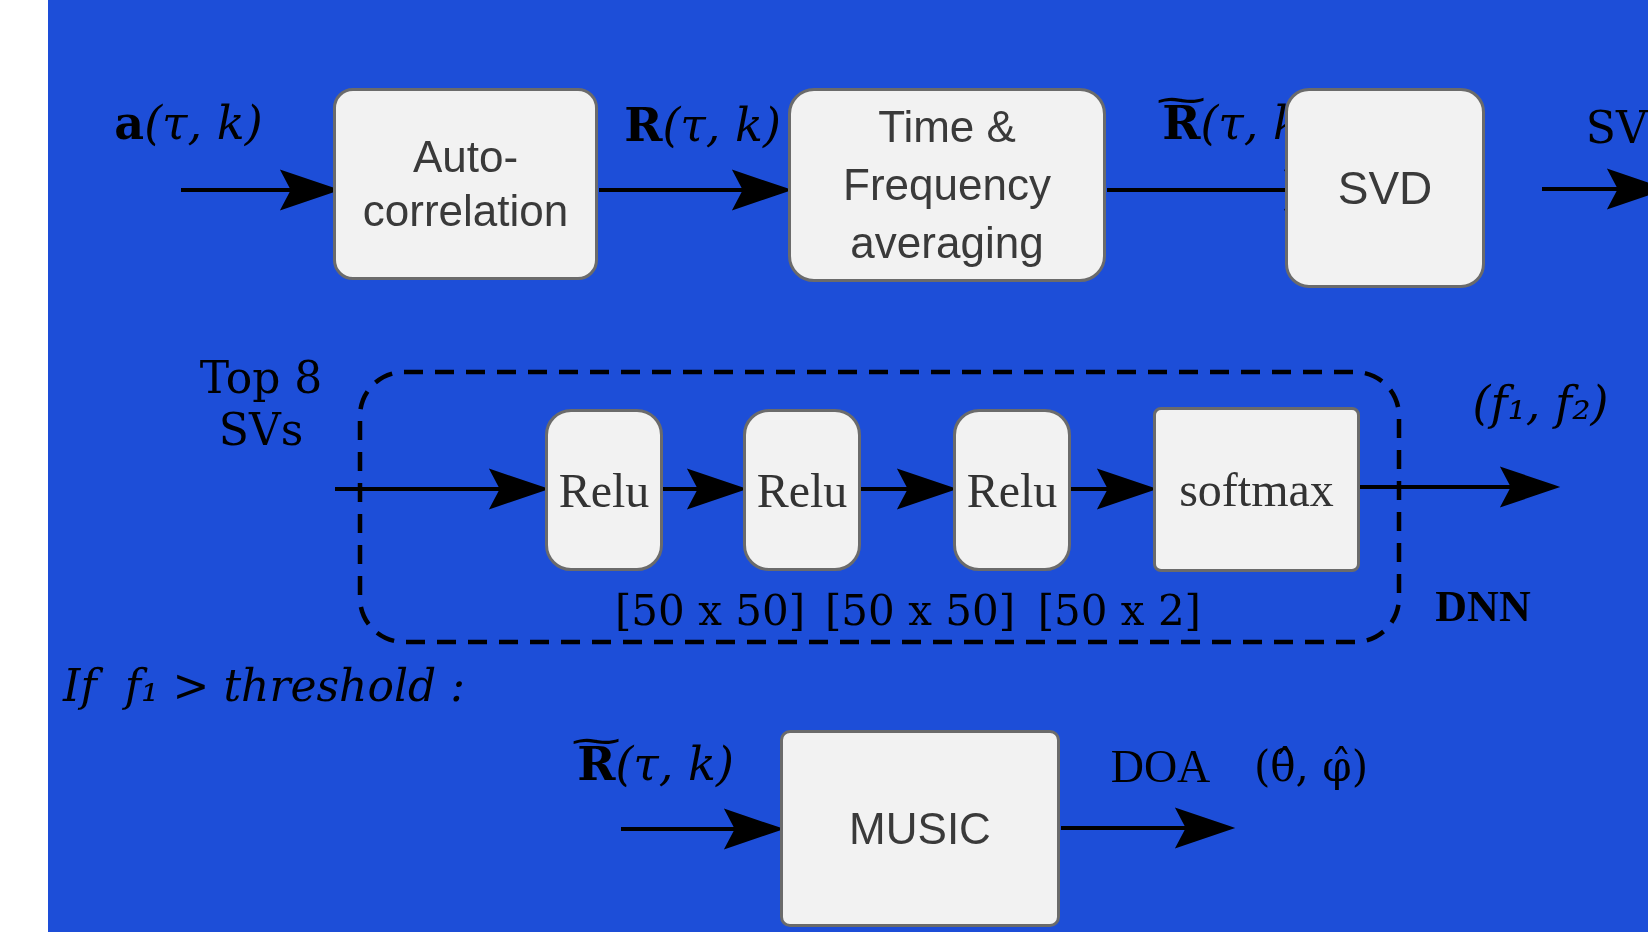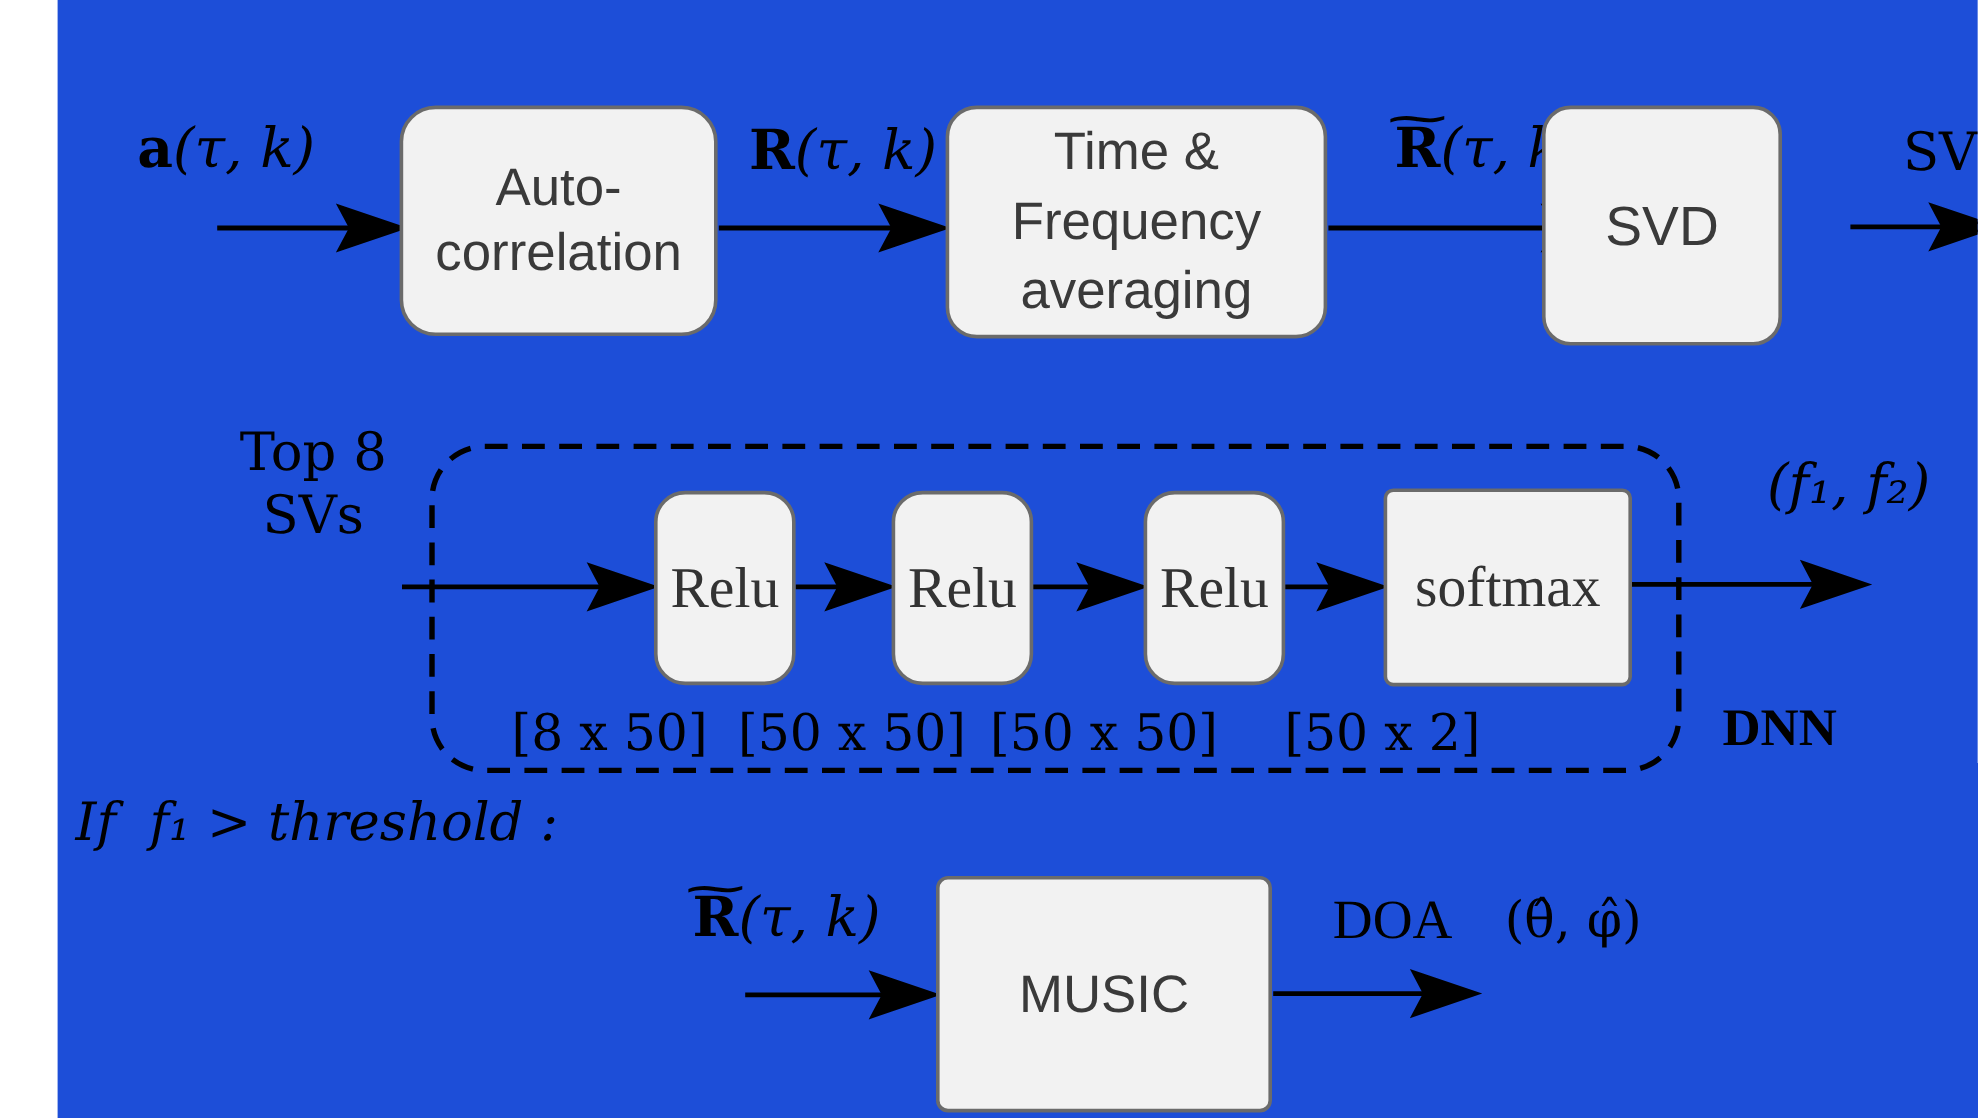--- a/index.html
+++ b/index.html
@@ -20,21 +20,21 @@
     background:#f2f2f2;
     border:3.5px solid #6b6b6b;
     display:flex;flex-direction:column;
     align-items:center;justify-content:center;
     text-align:center;
     color:#3a3a3a;
   }
   .sans{font-family:"Liberation Sans", sans-serif;}
   .blk .ln{display:block;}
 
-  #blk-autocorr{left:285px;top:88px;width:265px;height:192px;border-radius:30px;font-size:44px;line-height:54px;}
+  #blk-autocorr{left:285px;top:88px;width:265px;height:192px;border-radius:20px;font-size:44px;line-height:54px;}
   #blk-timefreq{left:740px;top:88px;width:318px;height:194px;border-radius:26px;font-size:44px;line-height:58px;}
   #blk-svd{left:1237px;top:88px;width:200px;height:200px;border-radius:24px;font-size:46px;text-align:right;}
   #blk-relu1{left:497px;top:409px;width:118px;height:162px;border-radius:26px;font-size:48px;}
   #blk-relu2{left:695px;top:409px;width:118px;height:162px;border-radius:26px;font-size:48px;}
   #blk-relu3{left:905px;top:409px;width:118px;height:162px;border-radius:26px;font-size:48px;}
   #blk-softmax{left:1105px;top:407px;width:207px;height:165px;border-radius:8px;font-size:48px;}
   #blk-music{left:732px;top:730px;width:280px;height:197px;border-radius:10px;font-size:44px;}
   .serifblk{font-family:"Liberation Serif", serif;color:#333333;}
 
   
@@ -57,21 +57,21 @@
   #lbl-input{left:38px;top:96px;width:205px;}
   #lbl-r{left:552px;top:98px;width:205px;}
   #lbl-rtilde{left:1090px;top:96px;width:205px;}
   #lbl-svs-out{left:1490px;top:102px;width:180px;font-size:44px;}
   #lbl-top8{left:113px;top:352px;width:200px;font-size:44px;line-height:52px;}
   #lbl-f1f2{left:1395px;top:376px;width:195px;font-size:46px;font-style:italic;}
   .dim{top:586px;width:220px;font-size:42px;}
   #lbl-dim1{left:350px;}
   #lbl-dim2{left:552px;}
   #lbl-dim3{left:762px;}
-  #lbl-dim4{left:994px;}
+  #lbl-dim4{left:933px;text-align:right;}
   #lbl-dnn{left:1360px;top:581px;width:150px;font-size:44px;font-weight:bold;font-family:"Liberation Serif", serif;}
   #lbl-cond{left:15px;top:660px;font-size:44px;font-style:italic;text-align:left;white-space:pre;}
   #lbl-rtilde2{left:505px;top:737px;width:205px;}
   #lbl-doa{left:1040px;top:740px;width:145px;font-size:46px;font-family:"Liberation Serif", serif;}
   #lbl-angles{left:1188px;top:742px;width:150px;font-size:42px;}
 </style>
 </head>
 <body>
 
 <div id="canvas">
@@ -162,21 +162,20 @@
   <div class="blk serifblk" id="blk-relu2">
     <span class="ln">Relu</span>
   </div>
   <div class="blk serifblk" id="blk-relu3">
     <span class="ln">Relu</span>
   </div>
   <div class="blk serifblk" id="blk-softmax">
     <span class="ln">softmax</span>
   </div>
 
-  <div class="lbl dim" id="lbl-dim1">[8 x 50]</div>
   <div class="lbl dim" id="lbl-dim2">[50 x 50]</div>
   <div class="lbl dim" id="lbl-dim3">[50 x 50]</div>
   <div class="lbl dim" id="lbl-dim4">[50 x 2]</div>
 
   <div class="lbl" id="lbl-f1f2">(f₁, f₂)</div>
   <div class="lbl" id="lbl-dnn">DNN</div>
 
   <div class="lbl" id="lbl-cond">If  f₁ &gt; threshold :</div>
 
   <div class="lbl math" id="lbl-rtilde2"><span class="wt"><span class="acc">~</span><span class="mb">R</span></span><span class="mi">(τ, k)</span></div>

